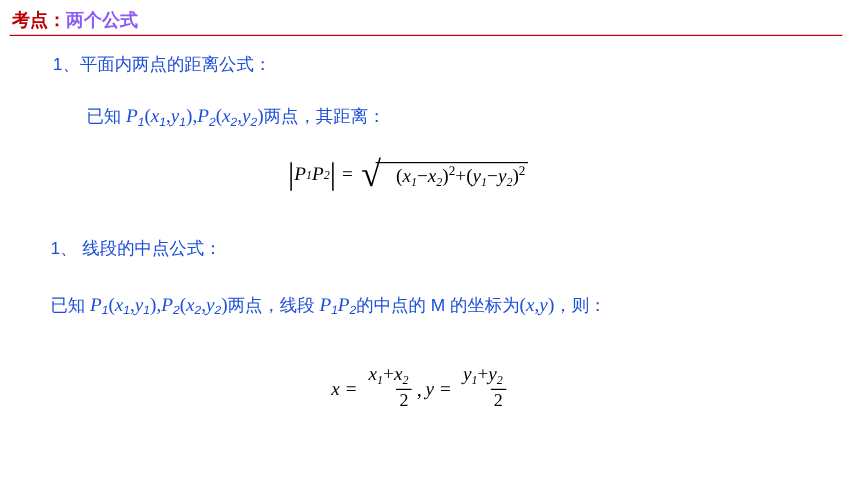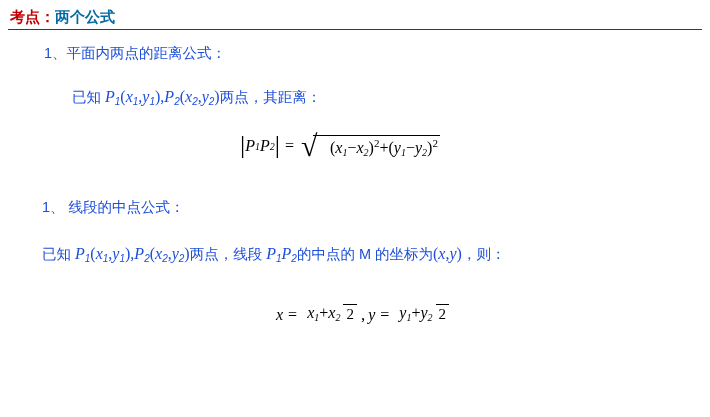--- a/index.html
+++ b/index.html
@@ -31,21 +31,21 @@
     color: #c00000;
     white-space: nowrap;
   }
   .header .kaodian {
     color: #c00000;
   }
   .header .colon {
     color: #c00000;
   }
   .header .title {
-    color: #0369a1;
+    color: #8b5cf6;
   }
   .header-rule {
     position: absolute;
     left: 8px;
     top: 29px;
     width: 694px;
     height: 1px;
     background: #c00000;
   }
   
@@ -148,22 +148,22 @@
     left: 276px;
     top: 305px;
     font-family: "Liberation Serif", serif;
     font-size: 17px;
     white-space: nowrap;
     display: flex;
     align-items: center;
   }
   .frac {
     display: inline-flex;
-    flex-direction: row;
-    align-items: flex-start;
+    flex-direction: column;
+    align-items: flex-end;
     vertical-align: middle;
     margin: 0 2px;
     position: relative;
     top: -1px;
   }
   .frac .num {
     padding: 0 3px 1px 3px;
     font-size: 15px;
   }
   .frac .den {

